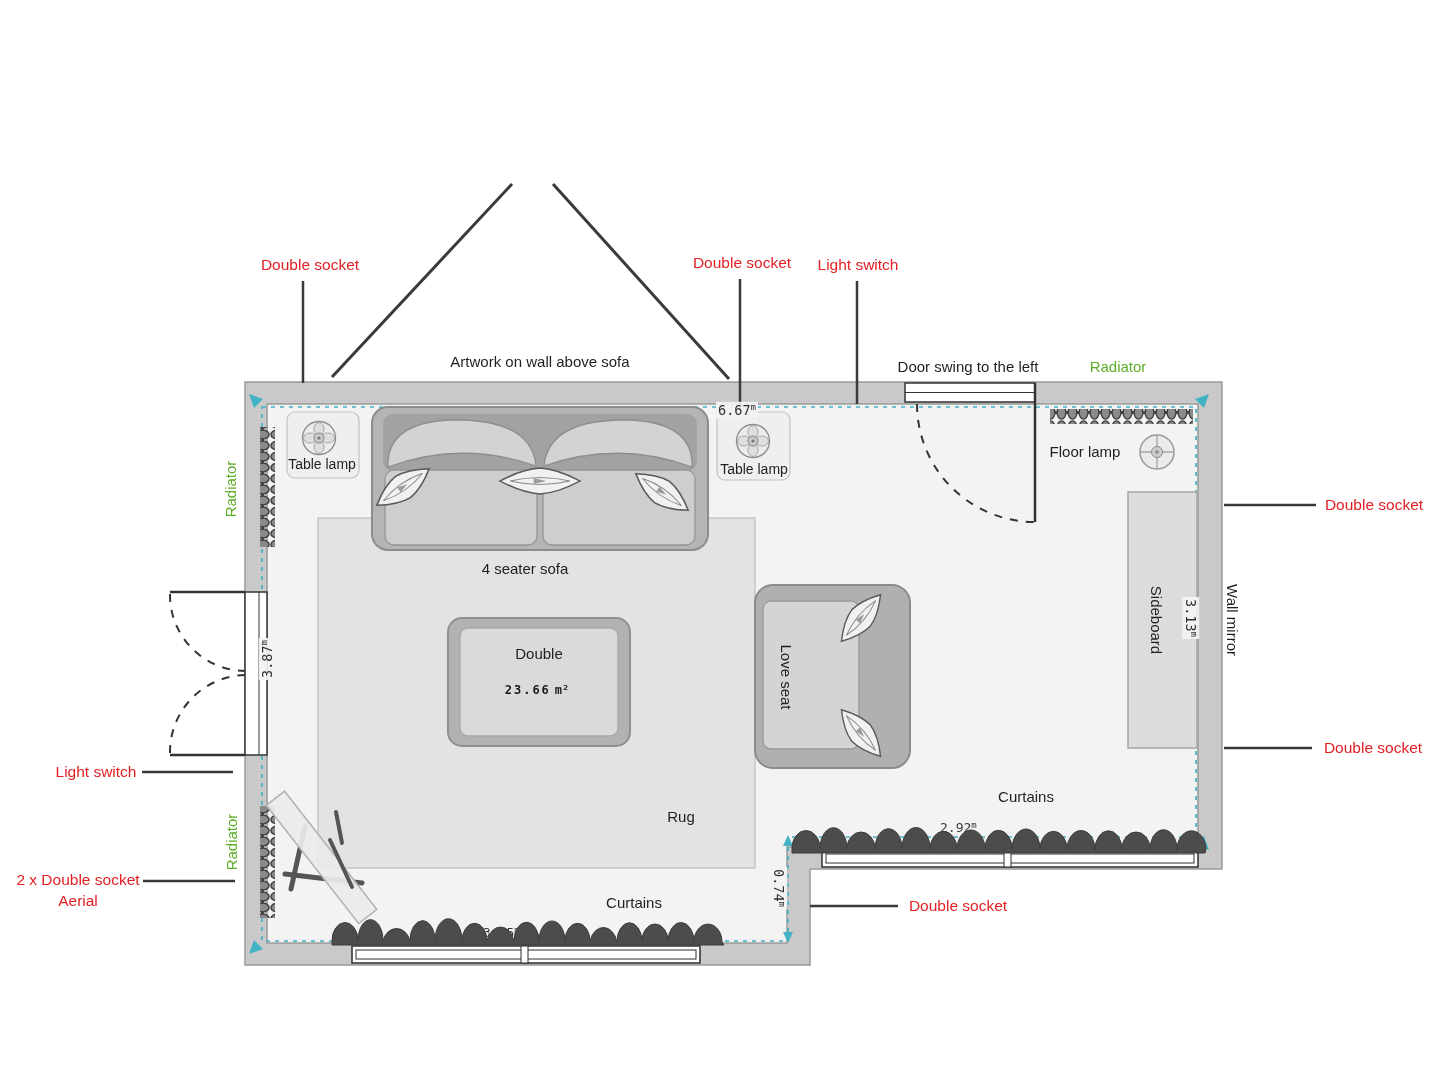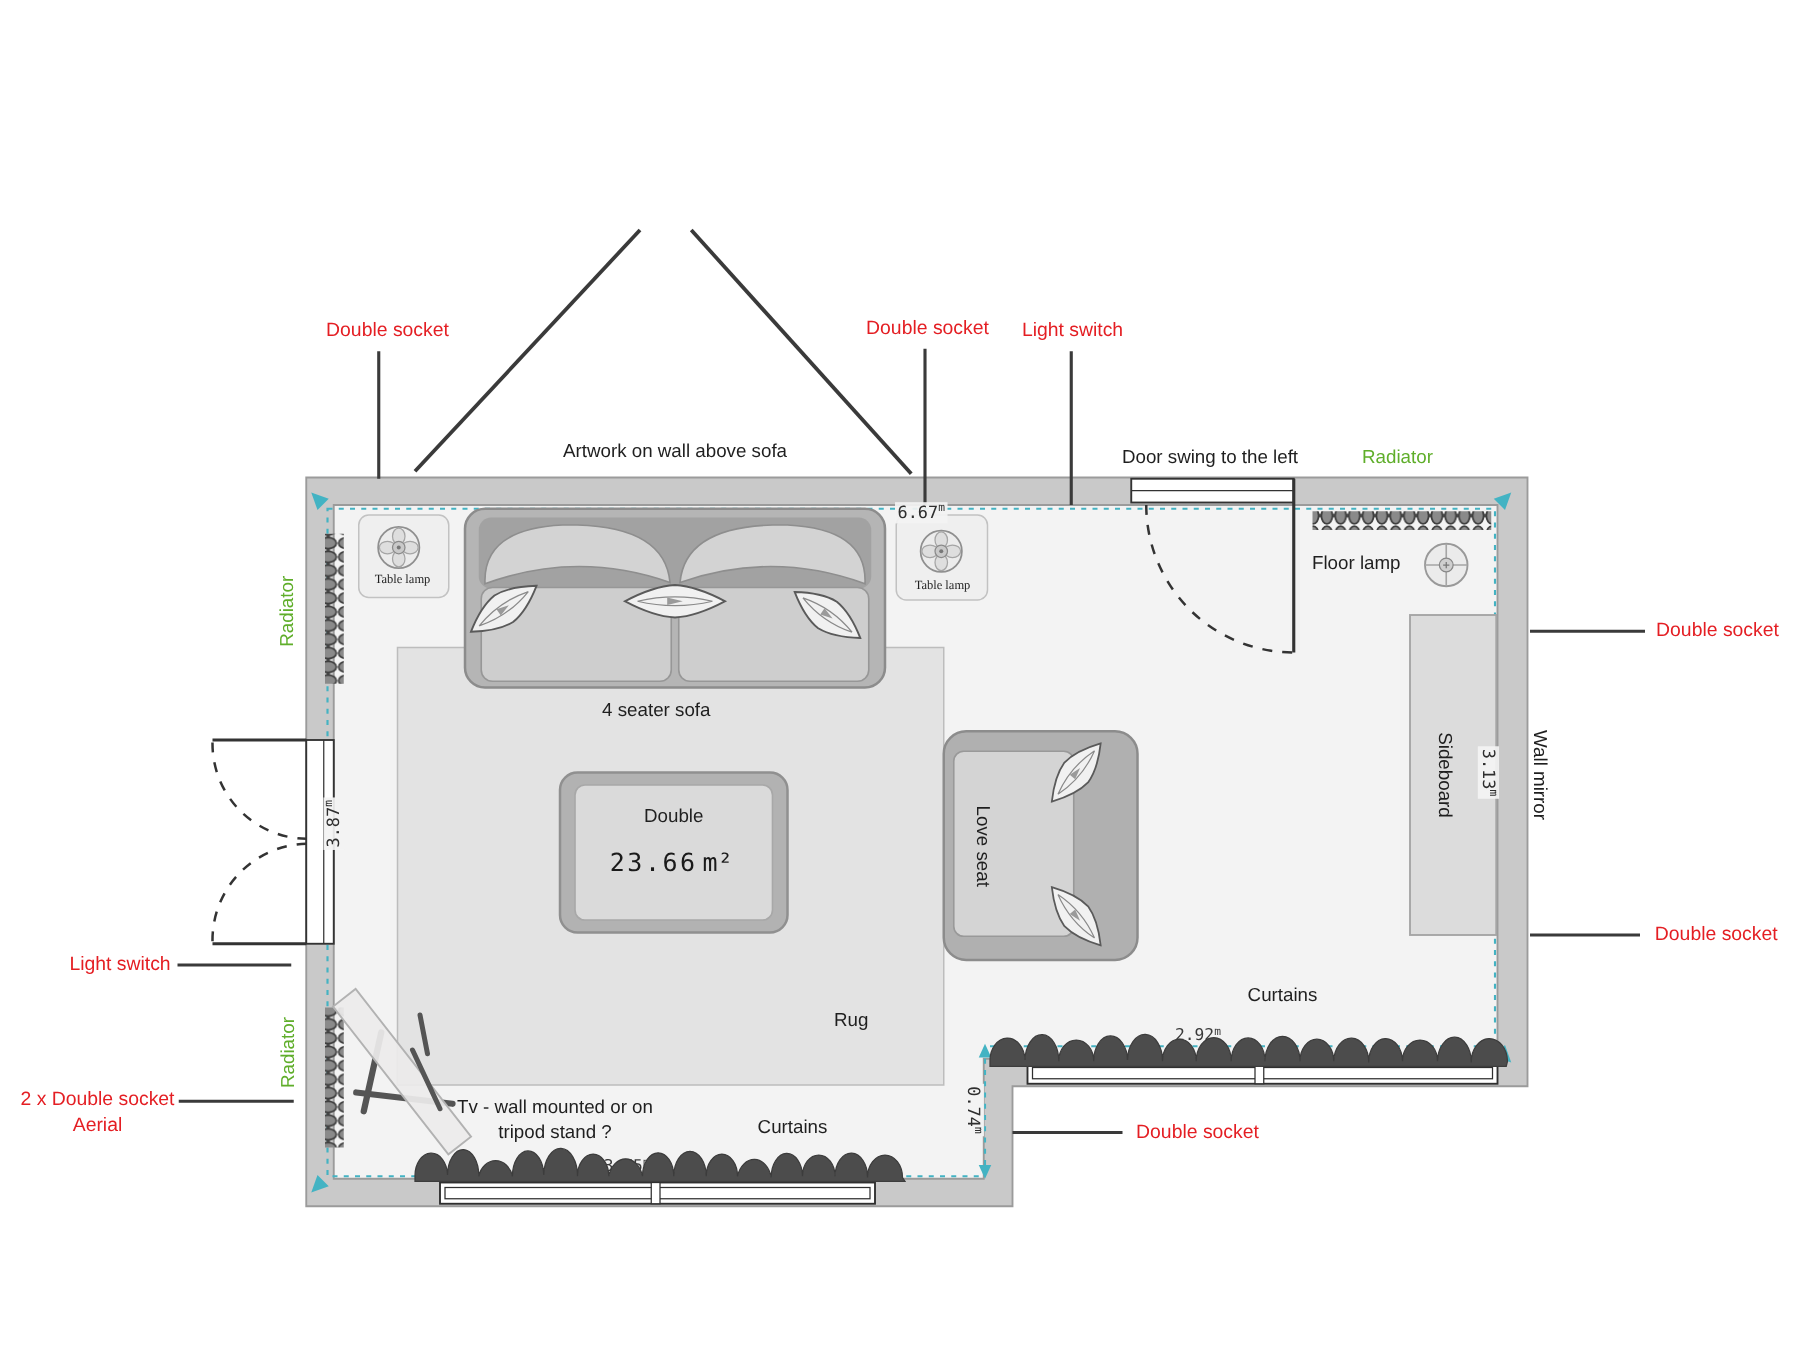--- a/index.html
+++ b/index.html
@@ -2,31 +2,31 @@
 <html style="--annotation_red: #e41e23; --annotation_green: #5fae2a; --boundary_teal: #43b3c3;"><head>
 <meta charset="utf-8">
 <title>Living room floor plan</title>
 <style>
   html,body{margin:0;padding:0;background:#fff;}
   .canvas{position:relative;width:1440px;height:1080px;background:#ffffff;overflow:hidden;
           font-family:"Liberation Sans",sans-serif;}
   svg.plan{position:absolute;left:0;top:0;z-index:1;}
   .txt{position:absolute;z-index:3;white-space:nowrap;color:#1f1f1f;font-size:15px;
        transform:translate(-50%,-50%);}
-  .txt.small{font-size:10px;font-family:Liberation Serif, serif;}
+  .txt.small{font-size:14px;}
   .txt.red{color:var(--annotation_red,#e41e23);font-size:15.5px;}
   .txt.green{color:var(--annotation_green,#5fae2a);}
   .r90{transform:translate(-50%,-50%) rotate(90deg);}
   .rm90{transform:translate(-50%,-50%) rotate(-90deg);}
   .dim{font-family:"DejaVu Sans Mono","Liberation Mono",monospace;font-size:13.5px;color:#2e2e2e;
        background:rgba(243,243,243,.92);padding:0 2px;}
   .dim sup{font-size:9px;}
   .dim.r90{transform:translate(-50%,-50%) rotate(90deg);}
   .dim.rm90{transform:translate(-50%,-50%) rotate(-90deg);}
-  .area{font-family:"DejaVu Sans Mono","Liberation Mono",monospace;font-size:20px;font-weight:normal;
+  .area{font-family:"DejaVu Sans Mono","Liberation Mono",monospace;font-size:12px;font-weight:bold;
         letter-spacing:2px;color:#1a1a1a;}
   .area .u2{margin-left:4px;letter-spacing:0;}
   .noteblock{position:absolute;z-index:3;text-align:center;line-height:21px;font-size:15px;
              color:#1f1f1f;transform:translateX(-50%);white-space:nowrap;}
   .noteblock.red{color:var(--annotation_red,#e41e23);font-size:15.5px;}
   .svgdim{font-family:"DejaVu Sans Mono","Liberation Mono",monospace;font-size:13px;fill:#3a3a3a;}
 </style>
 </head>
 <body>
 
@@ -205,23 +205,19 @@
 <div class="txt" style="left:525px;top:568px;">4 seater sofa</div>
 <div class="txt" style="left:539px;top:653px;">Double</div>
 <div class="txt area" style="left:537px;top:690px;"><span>23.66</span><span class="u2">m²</span></div>
 <div class="txt r90" style="left:786px;top:677px;">Love seat</div>
 <div class="txt" style="left:681px;top:816px;">Rug</div>
 <div class="txt r90" style="left:1156px;top:620px;">Sideboard</div>
 <div class="txt r90" style="left:1232px;top:620px;">Wall mirror</div>
 <div class="txt" style="left:634px;top:902px;">Curtains</div>
 <div class="txt" style="left:1026px;top:796px;">Curtains</div>
 
-<div class="noteblock" style="left:444px;top:876px;line-height:20px;">
-  <div>Tv - wall mounted or on</div>
-  <div>tripod stand ?</div>
-</div>
 
 <div class="txt dim" style="left:737px;top:410px;"><span>6.67</span><sup>m</sup></div>
 <div class="txt dim rm90" style="left:267px;top:659px;"><span>3.87</span><sup>m</sup></div>
 <div class="txt dim r90" style="left:1191px;top:618px;"><span>3.13</span><sup>m</sup></div>
 <div class="txt dim r90" style="left:779px;top:888px;"><span>0.74</span><sup>m</sup></div>
 
 </div>
 
 </body></html>

